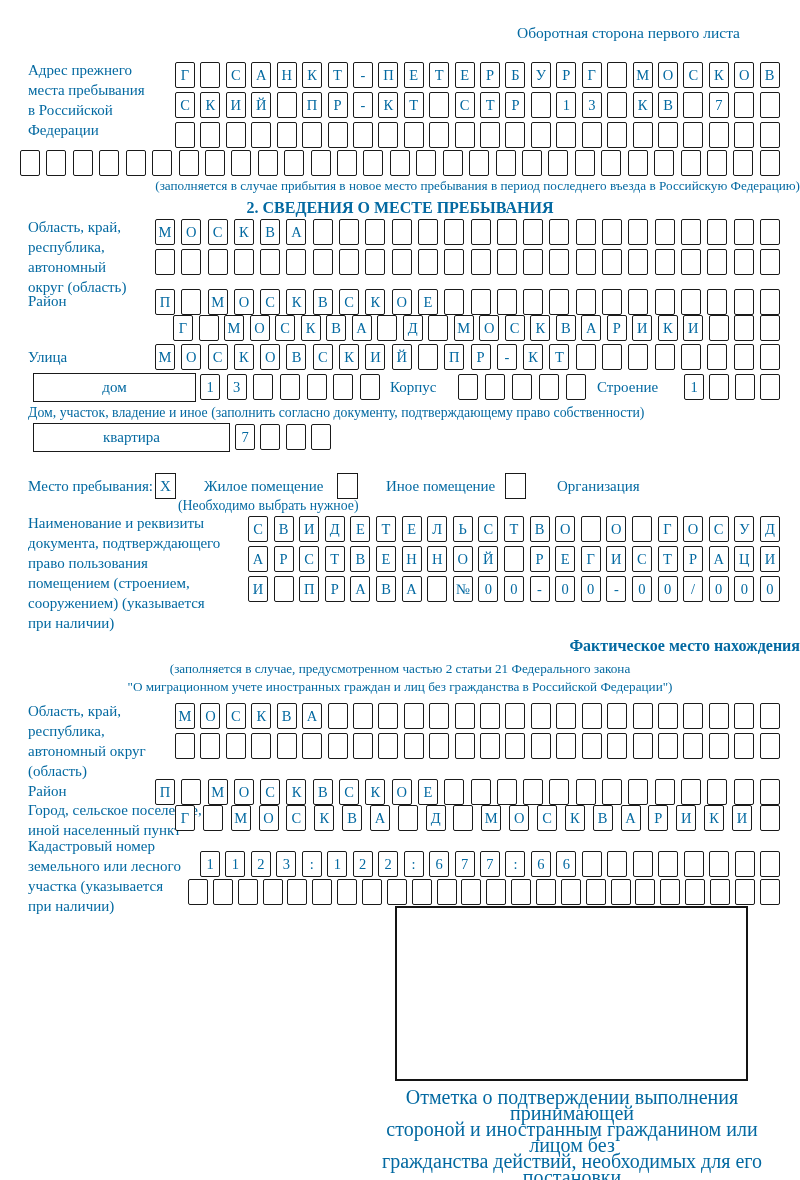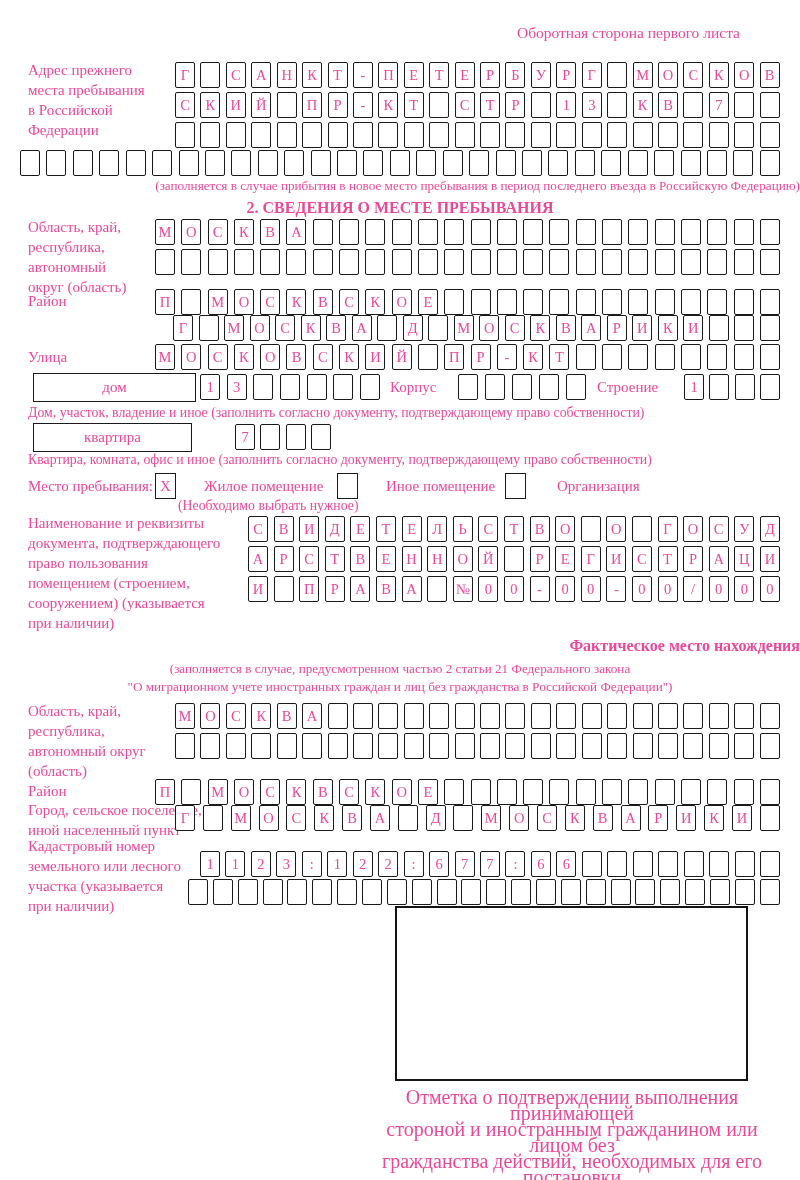--- a/index.html
+++ b/index.html
@@ -1,16 +1,16 @@
 <!DOCTYPE html>
 <html><head>
 <meta charset="utf-8">
 <style>
   html,body{margin:0;padding:0;background:#fff;}
-  .page{position:relative;width:800px;height:1180px;background:#fff;color:#ec4899;
+  .page{position:relative;width:800px;height:1180px;background:#fff;color:#0369a1;
         font-family:"Liberation Serif","DejaVu Serif",serif;overflow:hidden;}
   .hdr{position:absolute;top:24px;right:60px;font-size:15.5px;}
   .lbl{position:absolute;font-size:15px;line-height:20px;white-space:pre-line;}
   .title{position:absolute;left:0;width:100%;text-align:center;font-weight:bold;font-size:16px;}
   .cap{position:absolute;left:0;width:100%;text-align:center;font-size:13.2px;line-height:18px;white-space:pre-line;}
   .capL{position:absolute;font-size:13.8px;}
   .cells{position:absolute;display:flex;justify-content:space-between;}
   .c{width:20px;height:26px;box-sizing:border-box;border:1.7px solid #1a1a1a;border-radius:2px;
      display:flex;align-items:center;justify-content:center;font-size:14.5px;flex:0 0 20px;background:#fff;}
   .wbox{position:absolute;height:29px;box-sizing:border-box;border:1.7px solid #1a1a1a;
@@ -303,28 +303,27 @@
     </div>
   <div class="lbl" style="left:597px;top:377px;">Строение</div>
   <div class="cells" style="left:684px;top:374px;width:96px;">
       <span class="c">1</span>
       <span class="c"></span>
       <span class="c"></span>
       <span class="c"></span>
     </div>
   <div class="capL" style="left:28px;top:405px;">Дом, участок, владение и иное (заполнить согласно документу, подтверждающему право собственности)</div>
 
-  <div class="wbox" style="left:33px;top:423px;width:159px;">квартира</div>
+  <div class="wbox" style="left:33px;top:423px;width:197px;">квартира</div>
   <div class="cells" style="left:235px;top:424px;width:96px;">
       <span class="c">7</span>
       <span class="c"></span>
       <span class="c"></span>
       <span class="c"></span>
     </div>
-  <div class="capL" style="left:28px;top:452px;">Квартира, комната, офис и иное (заполнить согласно документу, подтверждающему право собственности)</div>
 
   <div class="lbl" style="left:28px;top:476px;">Место пребывания:</div>
   <div class="chk" style="left:155px;top:473px;">X</div>
   <div class="lbl" style="left:204px;top:476px;">Жилое помещение</div>
   <div class="chk" style="left:337px;top:473px;"></div>
   <div class="lbl" style="left:386px;top:476px;">Иное помещение</div>
   <div class="chk" style="left:505px;top:473px;"></div>
   <div class="lbl" style="left:557px;top:476px;">Организация</div>
   <div class="capL" style="left:178px;top:498px;">(Необходимо выбрать нужное)</div>
 

